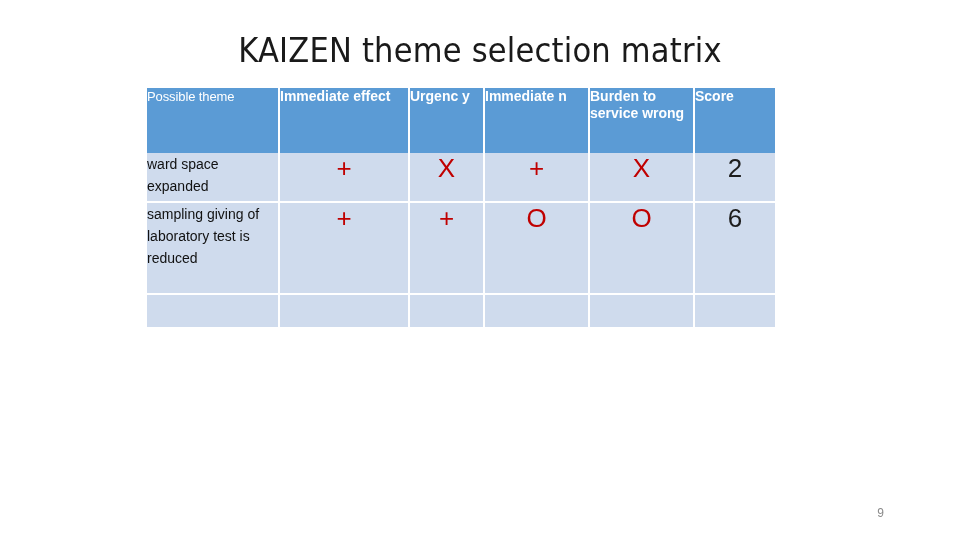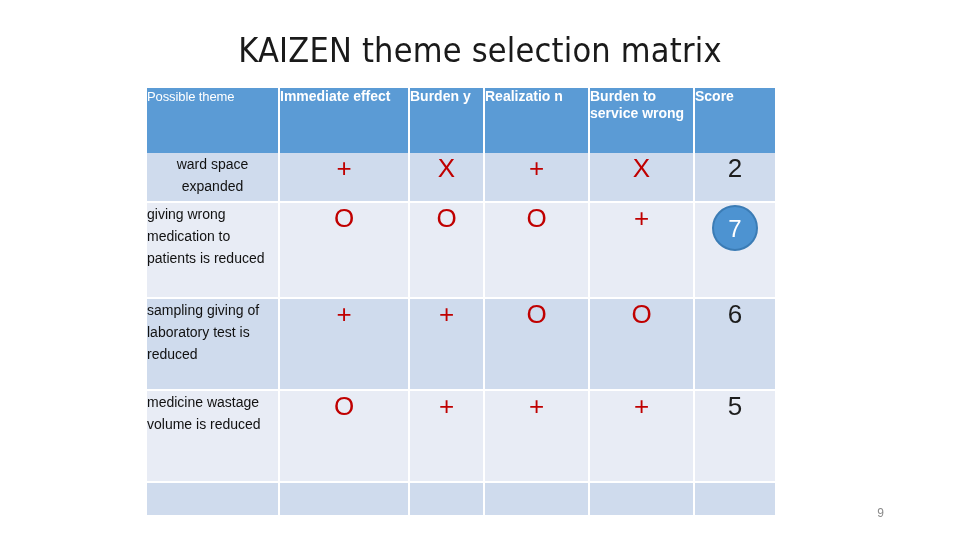--- a/index.html
+++ b/index.html
@@ -102,21 +102,21 @@
     text-align: center;
     vertical-align: top;
     padding-top: 4px;
     color: #1d1d1d;
     font-size: 26px;
     line-height: 30px;
     position: relative;
   }
 
   
-  .row-h1 td { height: 48px; text-align: center; }
+  .row-h1 td { height: 48px; }
   .row-h2 td { height: 94px; }
   .row-h3 td { height: 90px; }
   .row-h4 td { height: 90px; }
   .row-empty td { height: 32px; }
 
   
   .score-bubble {
     display: inline-block;
     width: 46px;
     height: 46px;
@@ -154,65 +154,47 @@
       <col style="width:75px">
       <col style="width:105px">
       <col style="width:105px">
       <col style="width:80px">
     </colgroup>
 
     <thead>
       <tr class="hdr-row">
         <th class="hdr-theme">Possible theme</th>
         <th>Immediate effect</th>
-        <th>Burden y</th>
-        <th>Realizatio n</th>
+        <th>Urgenc y</th>
+        <th>Immediate n</th>
         <th>Burden to service wrong</th>
         <th>Score</th>
       </tr>
     </thead>
 
     <tbody>
       <tr class="row-dark row-h1">
         <td class="theme-cell">ward space expanded</td>
         <td class="mark-cell">+</td>
         <td class="mark-cell">X</td>
         <td class="mark-cell">+</td>
         <td class="mark-cell">X</td>
         <td class="score-cell">2</td>
       </tr>
 
-      <tr class="row-light row-h2">
-        <td class="theme-cell">giving wrong medication to patients is reduced</td>
-        <td class="mark-cell">O</td>
-        <td class="mark-cell">O</td>
-        <td class="mark-cell">O</td>
-        <td class="mark-cell">+</td>
-        <td class="score-cell">
-          <span class="score-bubble">7</span>
-        </td>
-      </tr>
 
       <tr class="row-dark row-h3">
         <td class="theme-cell">sampling giving of laboratory test is reduced</td>
         <td class="mark-cell">+</td>
         <td class="mark-cell">+</td>
         <td class="mark-cell">O</td>
         <td class="mark-cell">O</td>
         <td class="score-cell">6</td>
       </tr>
 
-      <tr class="row-light row-h4">
-        <td class="theme-cell">medicine wastage volume is reduced</td>
-        <td class="mark-cell">O</td>
-        <td class="mark-cell">+</td>
-        <td class="mark-cell">+</td>
-        <td class="mark-cell">+</td>
-        <td class="score-cell">5</td>
-      </tr>
 
       <tr class="row-dark row-empty">
         <td class="theme-cell"></td>
         <td class="mark-cell"></td>
         <td class="mark-cell"></td>
         <td class="mark-cell"></td>
         <td class="mark-cell"></td>
         <td class="score-cell"></td>
       </tr>
     </tbody>

